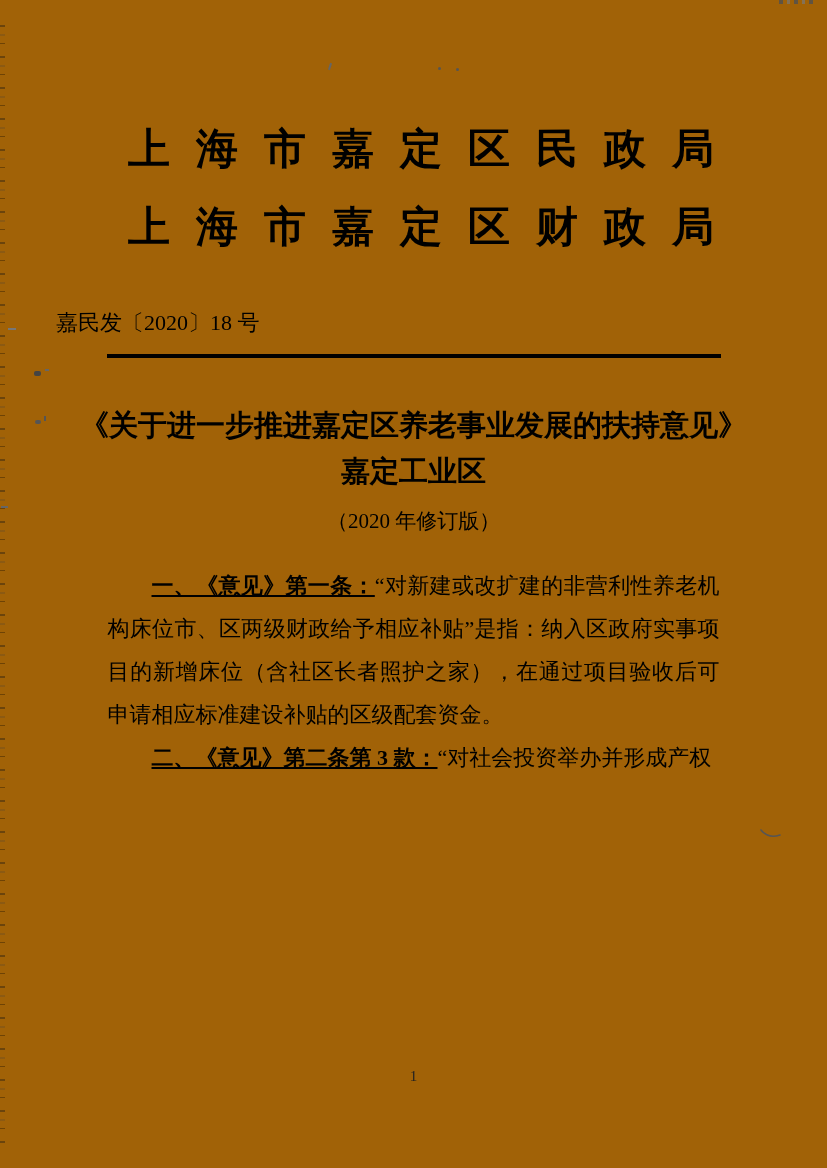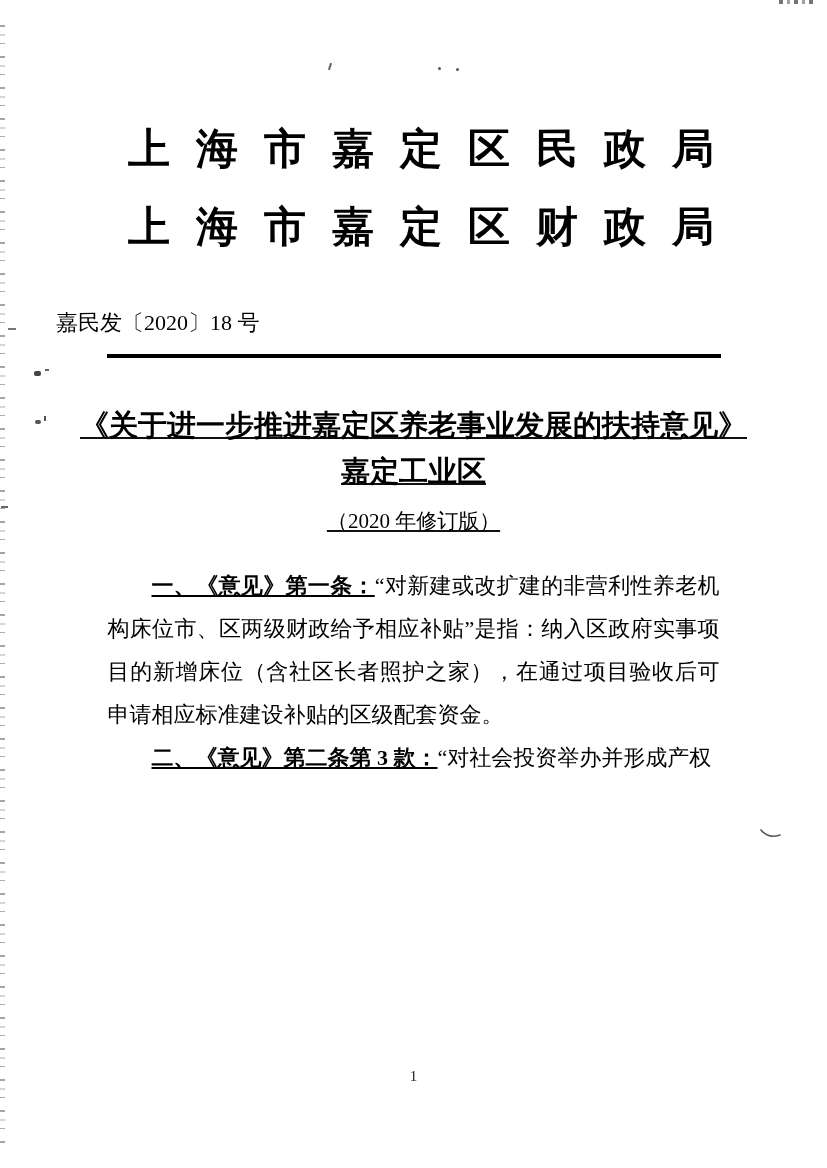--- a/index.html
+++ b/index.html
@@ -1,21 +1,21 @@
 <!DOCTYPE html>
 <html lang="zh"><head>
 <meta charset="utf-8">
 <style>
   html, body { margin: 0; padding: 0; background: #e8e8e8; }
   .page {
     position: relative;
     width: 827px;
     height: 1168px;
     margin: 0 auto;
-    background: #ffffff;
+    background: #a16207;
     overflow: hidden;
     color: #111;
     font-family: "Liberation Serif", "DejaVu Serif", serif;
   }
 
   
   .header { padding-top: 110px; margin-left: 128px; }
   .agency {
     font-family: "Liberation Sans", "DejaVu Sans", sans-serif;
     font-weight: bold;
@@ -38,21 +38,21 @@
 
   
   .rule {
     margin: 16px auto 0 auto;
     width: 614px;
     height: 0;
     border-top: 4px solid #000;
   }
 
   
-  .title-block { margin-top: 44px; text-align: center; text-decoration: underline; }
+  .title-block { margin-top: 44px; text-align: center; }
   .title-line {
     font-family: "Liberation Sans", "DejaVu Sans", sans-serif;
     font-weight: bold;
     font-size: 29px;
     line-height: 46px;
     color: #000;
     white-space: nowrap;
   }
   .subtitle {
     margin-top: 12px;

